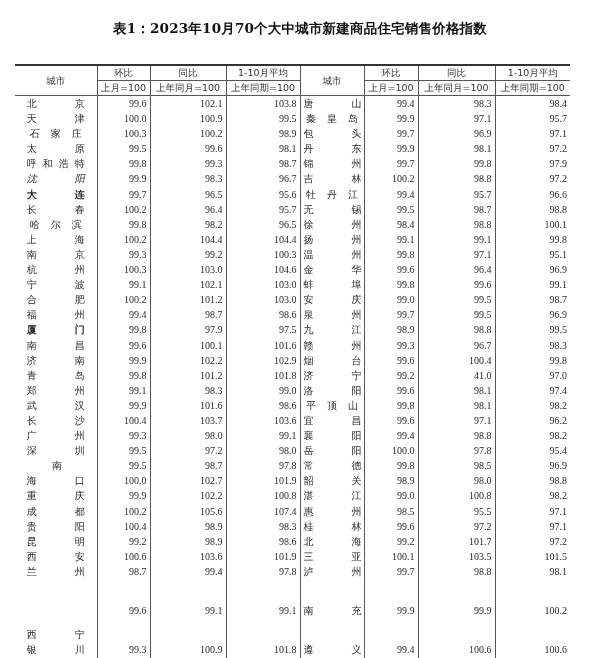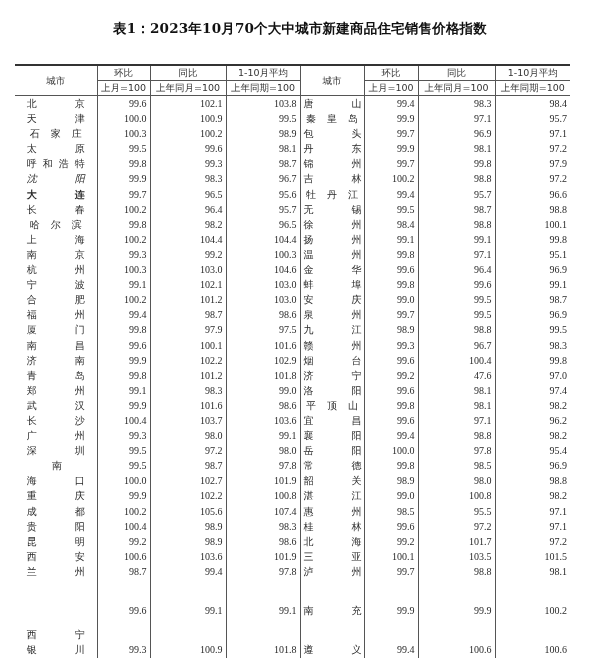--- a/index.html
+++ b/index.html
@@ -204,21 +204,21 @@
         <td class="city"><span class="citywrap" style="width: 58px;">福 州</span></td>
         <td class="b">99.4</td>
         <td class="b">98.7</td>
         <td class="b">98.6</td>
         <td class="city b"><span class="citywrap" style="width: 58px;">泉 州</span></td>
         <td class="b">99.7</td>
         <td class="b">99.5</td>
         <td class="b">96.9</td>
       </tr>
       <tr>
-        <td class="city"><span class="citywrap" style="width: 58px;">厦 门</span></td>
+        <td class="city"><span class="citywrap" style="width: 58px; font-weight: bold;">厦 门</span></td>
         <td class="b">99.8</td>
         <td class="b">97.9</td>
         <td class="b">97.5</td>
         <td class="city b"><span class="citywrap" style="width: 58px;">九 江</span></td>
         <td class="b">98.9</td>
         <td class="b">98.8</td>
         <td class="b">99.5</td>
       </tr>
       <tr>
         <td class="city"><span class="citywrap" style="width: 58px;">南 昌</span></td>
@@ -240,21 +240,21 @@
         <td class="b">100.4</td>
         <td class="b">99.8</td>
       </tr>
       <tr>
         <td class="city"><span class="citywrap" style="width: 58px;">青 岛</span></td>
         <td class="b">99.8</td>
         <td class="b">101.2</td>
         <td class="b">101.8</td>
         <td class="city b"><span class="citywrap" style="width: 58px;">济 宁</span></td>
         <td class="b">99.2</td>
-        <td class="b">47.6</td>
+        <td class="b">41.0</td>
         <td class="b">97.0</td>
       </tr>
       <tr>
         <td class="city"><span class="citywrap" style="width: 58px;">郑 州</span></td>
         <td class="b">99.1</td>
         <td class="b">98.3</td>
         <td class="b">99.0</td>
         <td class="city b"><span class="citywrap" style="width: 58px;">洛 阳</span></td>
         <td class="b">99.6</td>
         <td class="b">98.1</td>

